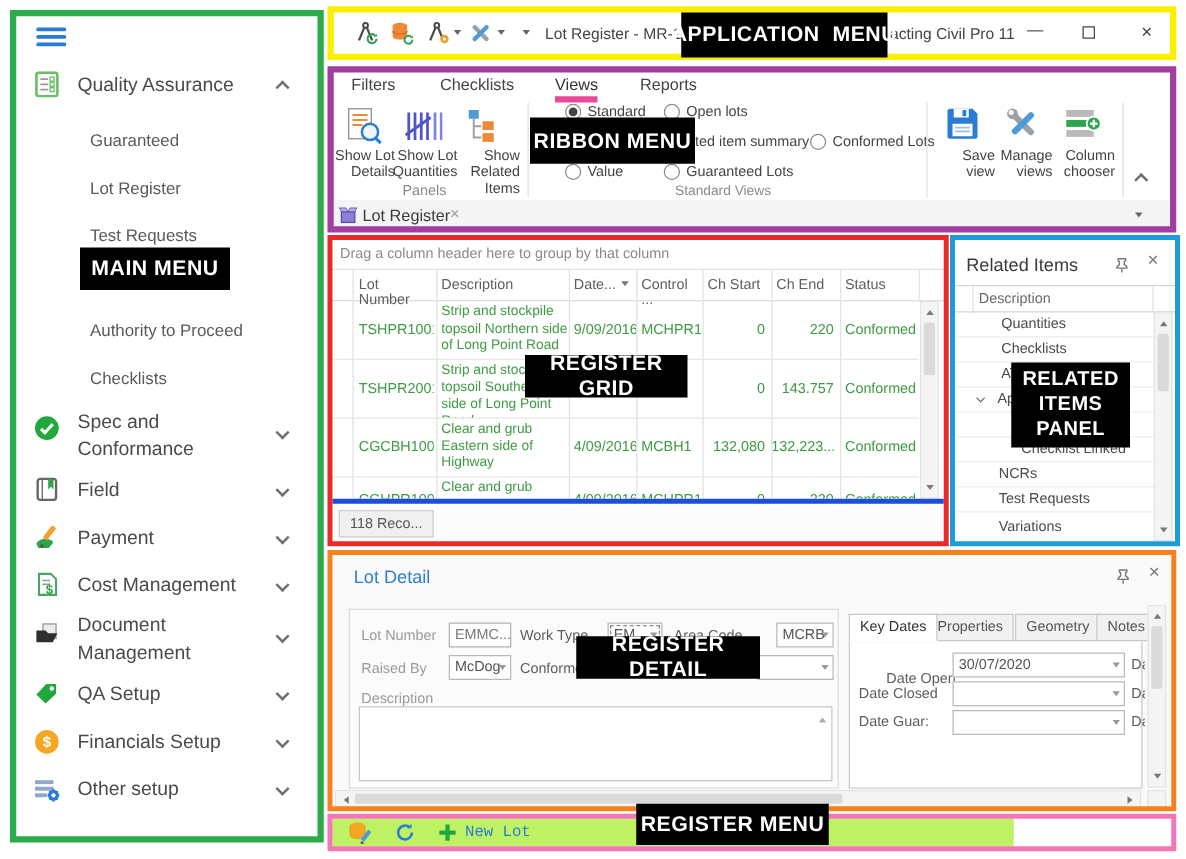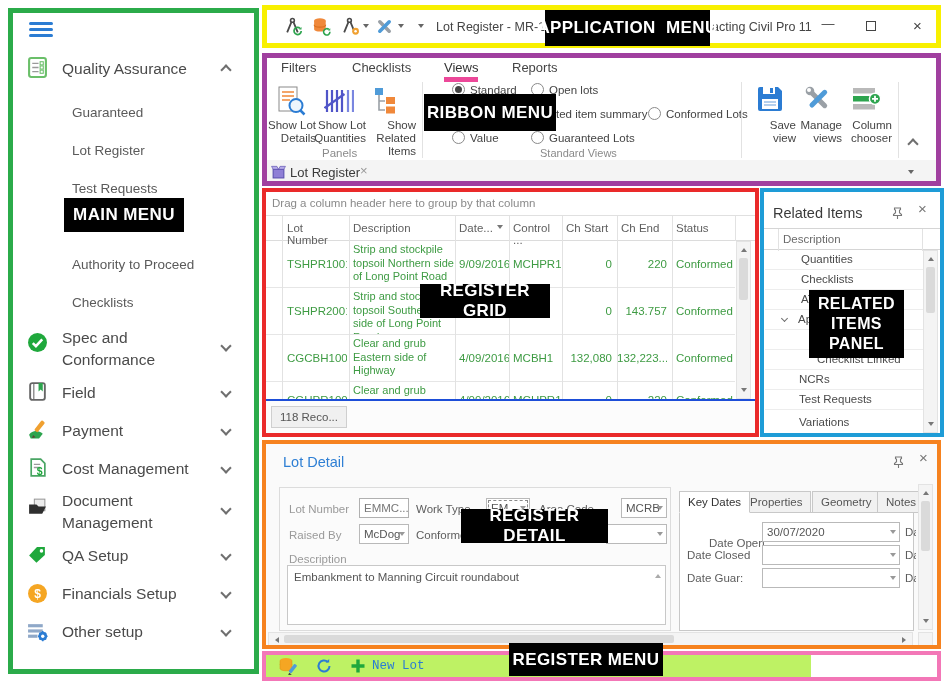--- a/index.html
+++ b/index.html
@@ -407,21 +407,21 @@
     <div class="sb" style="left:470px;top:49px;width:15px;height:158px;">
       <span class="sb-btn" style="left:0;top:0;">
           <span class="tri t-u" style="border-width:3.5px;border-bottom-width:4.5px;"></span>
         </span>
       <span class="thumb" style="left:2px;top:16px;width:9px;height:42px;"></span>
       <span class="sb-btn" style="left:0;bottom:0;">
           <span class="tri t-d" style="border-width:3.5px;border-top-width:4.5px;"></span>
         </span>
     </div>
 
-    <div style="position:absolute;left:0;top:207px;width:489px;height:34px;border-top:2px solid #1d4ed8;background:#fcfcfc;padding-left:28px;">
+    <div style="position:absolute;left:0;top:207px;width:489px;height:34px;border-top:4px solid #1d4ed8;background:#fcfcfc;padding-left:28px;">
       <span style="position:absolute;left:5px;top:5px;padding:4px 8px;background:#f0f0f0;border:1px solid #cfcfcf;font-size:11.5px;color:#555;cursor:pointer;white-space:nowrap;">118 Reco...</span>
     </div>
   </div>
 
   <div class="abs" style="left:764px;top:192px;width:176px;height:241px;background:#fff;">
     <span class="lbl" style="left:9px;top:13px;font-size:14.5px;color:#3a3a3a;">Related Items</span>
     <span class="ric" style="left:128px;top:14px;cursor:pointer;">
       <svg width="11" height="13" viewBox="0 0 11 13">
           <path d="M2.5 1h6v1.5l-1 .8v2.4l2 1.8v1H1.5v-1l2-1.8V3.3l-1-.8z" fill="none" stroke="#777" stroke-width="1.1"></path>
           <path d="M5.5 8.5V12" stroke="#777" stroke-width="1.1"></path>
@@ -505,21 +505,20 @@
       <span>McDog</span>
       <span class="dd tri t-dd" style="border-top-color:#999;"></span>
     </div>
     <span class="flabel dk" style="left:150px;top:85px;">Conformed</span>
     <div class="combo" style="left:340px;top:80px;width:61px;">
       <span class="dd tri t-dd" style="border-top-color:#999;"></span>
     </div>
 
     <span class="flabel" style="left:23px;top:109px;">Description</span>
     <div style="position:absolute;left:21px;top:121px;width:379px;height:60px;border:1px solid #c8c8c8;background:#fff;">
-      <span style="position:absolute;left:6px;top:5px;font-size:11.5px;color:#555;">Embankment to Manning Circuit roundabout</span>
       <span class="tri t-u" style="position:absolute;right:4px;top:5px;border-width:3.5px;border-bottom-width:4.5px;border-bottom-color:#aaa;"></span>
     </div>
 
     <div class="dtab active" style="left:413px;top:47px;">Key Dates</div>
     <div class="dtab" style="left:475px;top:47px;">Properties</div>
     <div class="dtab" style="left:546px;top:47px;">Geometry</div>
     <div class="dtab" style="left:611px;top:47px;">Notes</div>
     <div style="position:absolute;left:413px;top:68px;width:235px;height:119px;border:1px solid #c8c8c8;background:#fff;"></div>
 
     <span class="flabel dk" style="left:421px;top:93px;margin-left:22px;">Date Open</span>

